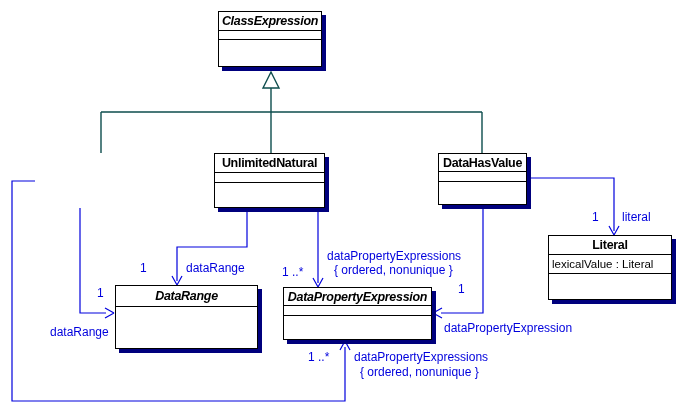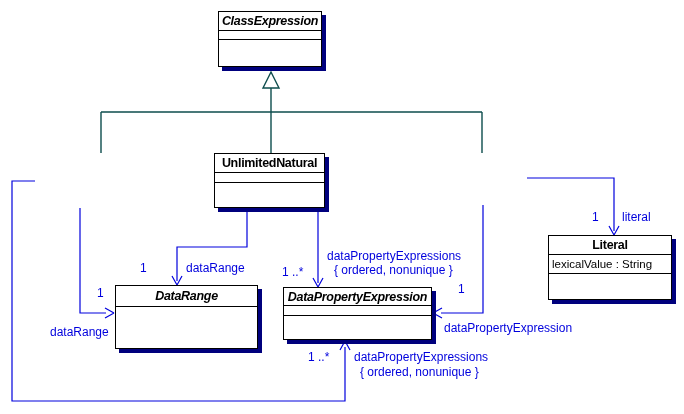--- a/index.html
+++ b/index.html
@@ -75,36 +75,41 @@
     <div class="ops"></div>
   </div>
 
 
   <div class="uml-class" style="left:214px;top:153px;width:111px;height:55px">
     <div class="title" style="height:19px">UnlimitedNatural</div>
     <div class="attrs" style="height:10px"></div>
     <div class="ops"></div>
   </div>
 
+  <div class="uml-class" style="left:438px;top:153px;width:89px;height:52px">
+    <div class="title" style="height:18px">DataHasValue</div>
+    <div class="attrs" style="height:10px"></div>
+    <div class="ops"></div>
+  </div>
 
   <div class="uml-class" style="left:115px;top:285px;width:143px;height:64px">
     <div class="title abstract" style="height:21px">DataRange</div>
     <div class="ops"></div>
   </div>
 
   <div class="uml-class" style="left:283px;top:287px;width:149px;height:53px">
     <div class="title abstract" style="height:18px">DataPropertyExpression</div>
     <div class="attrs" style="height:10px"></div>
     <div class="ops"></div>
   </div>
 
   <div class="uml-class" style="left:548px;top:235px;width:124px;height:65px">
     <div class="title" style="height:19px">Literal</div>
     <div class="attrs" style="height:19px">
-      <div>lexicalValue : String</div>
+      <div>lexicalValue : Literal</div>
     </div>
     <div class="ops"></div>
   </div>
 
   <span class="edge-label" style="left:97px;top:287px">1</span>
   <span class="edge-label" style="left:50px;top:326px">dataRange</span>
 
   <span class="edge-label" style="left:140px;top:262px">1</span>
   <span class="edge-label" style="left:186px;top:262px">dataRange</span>
 

